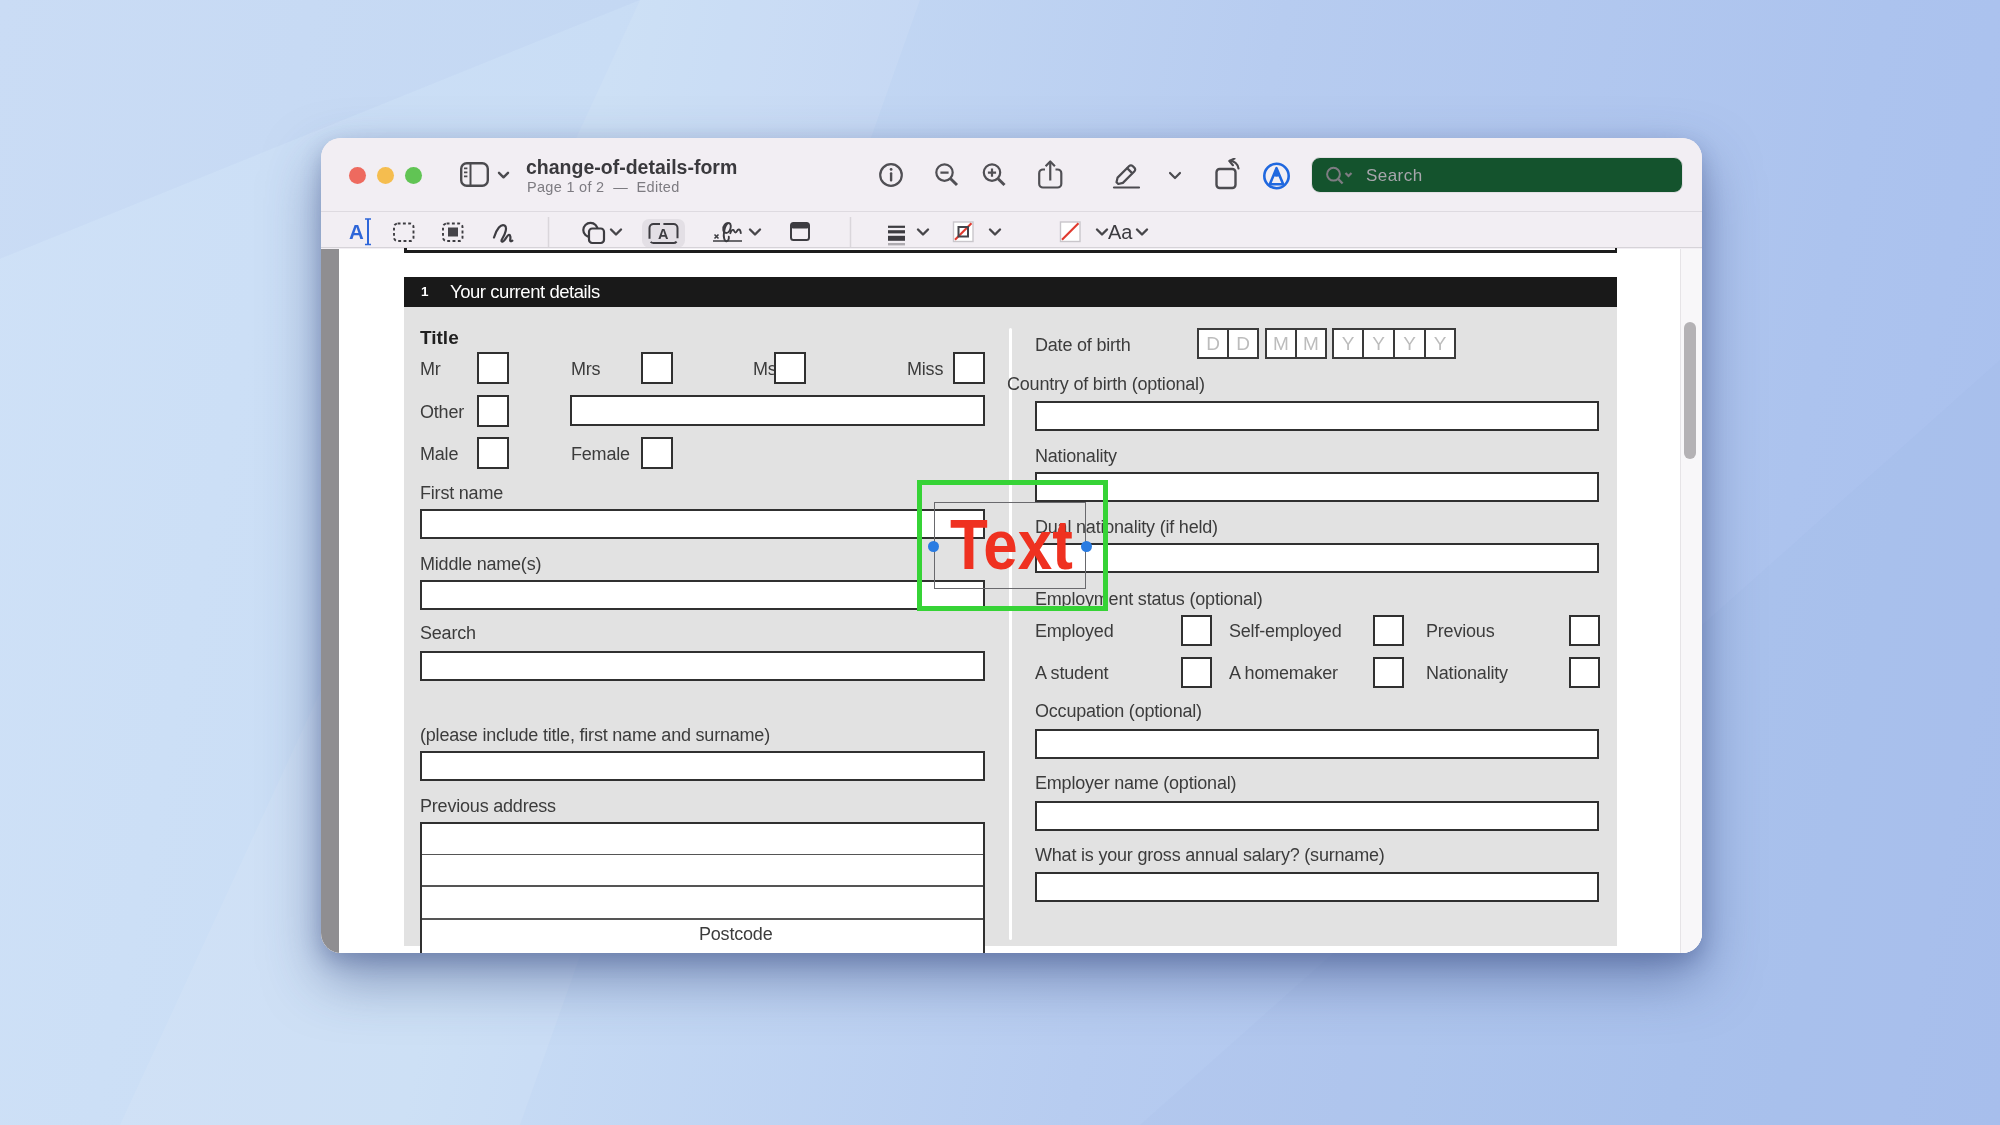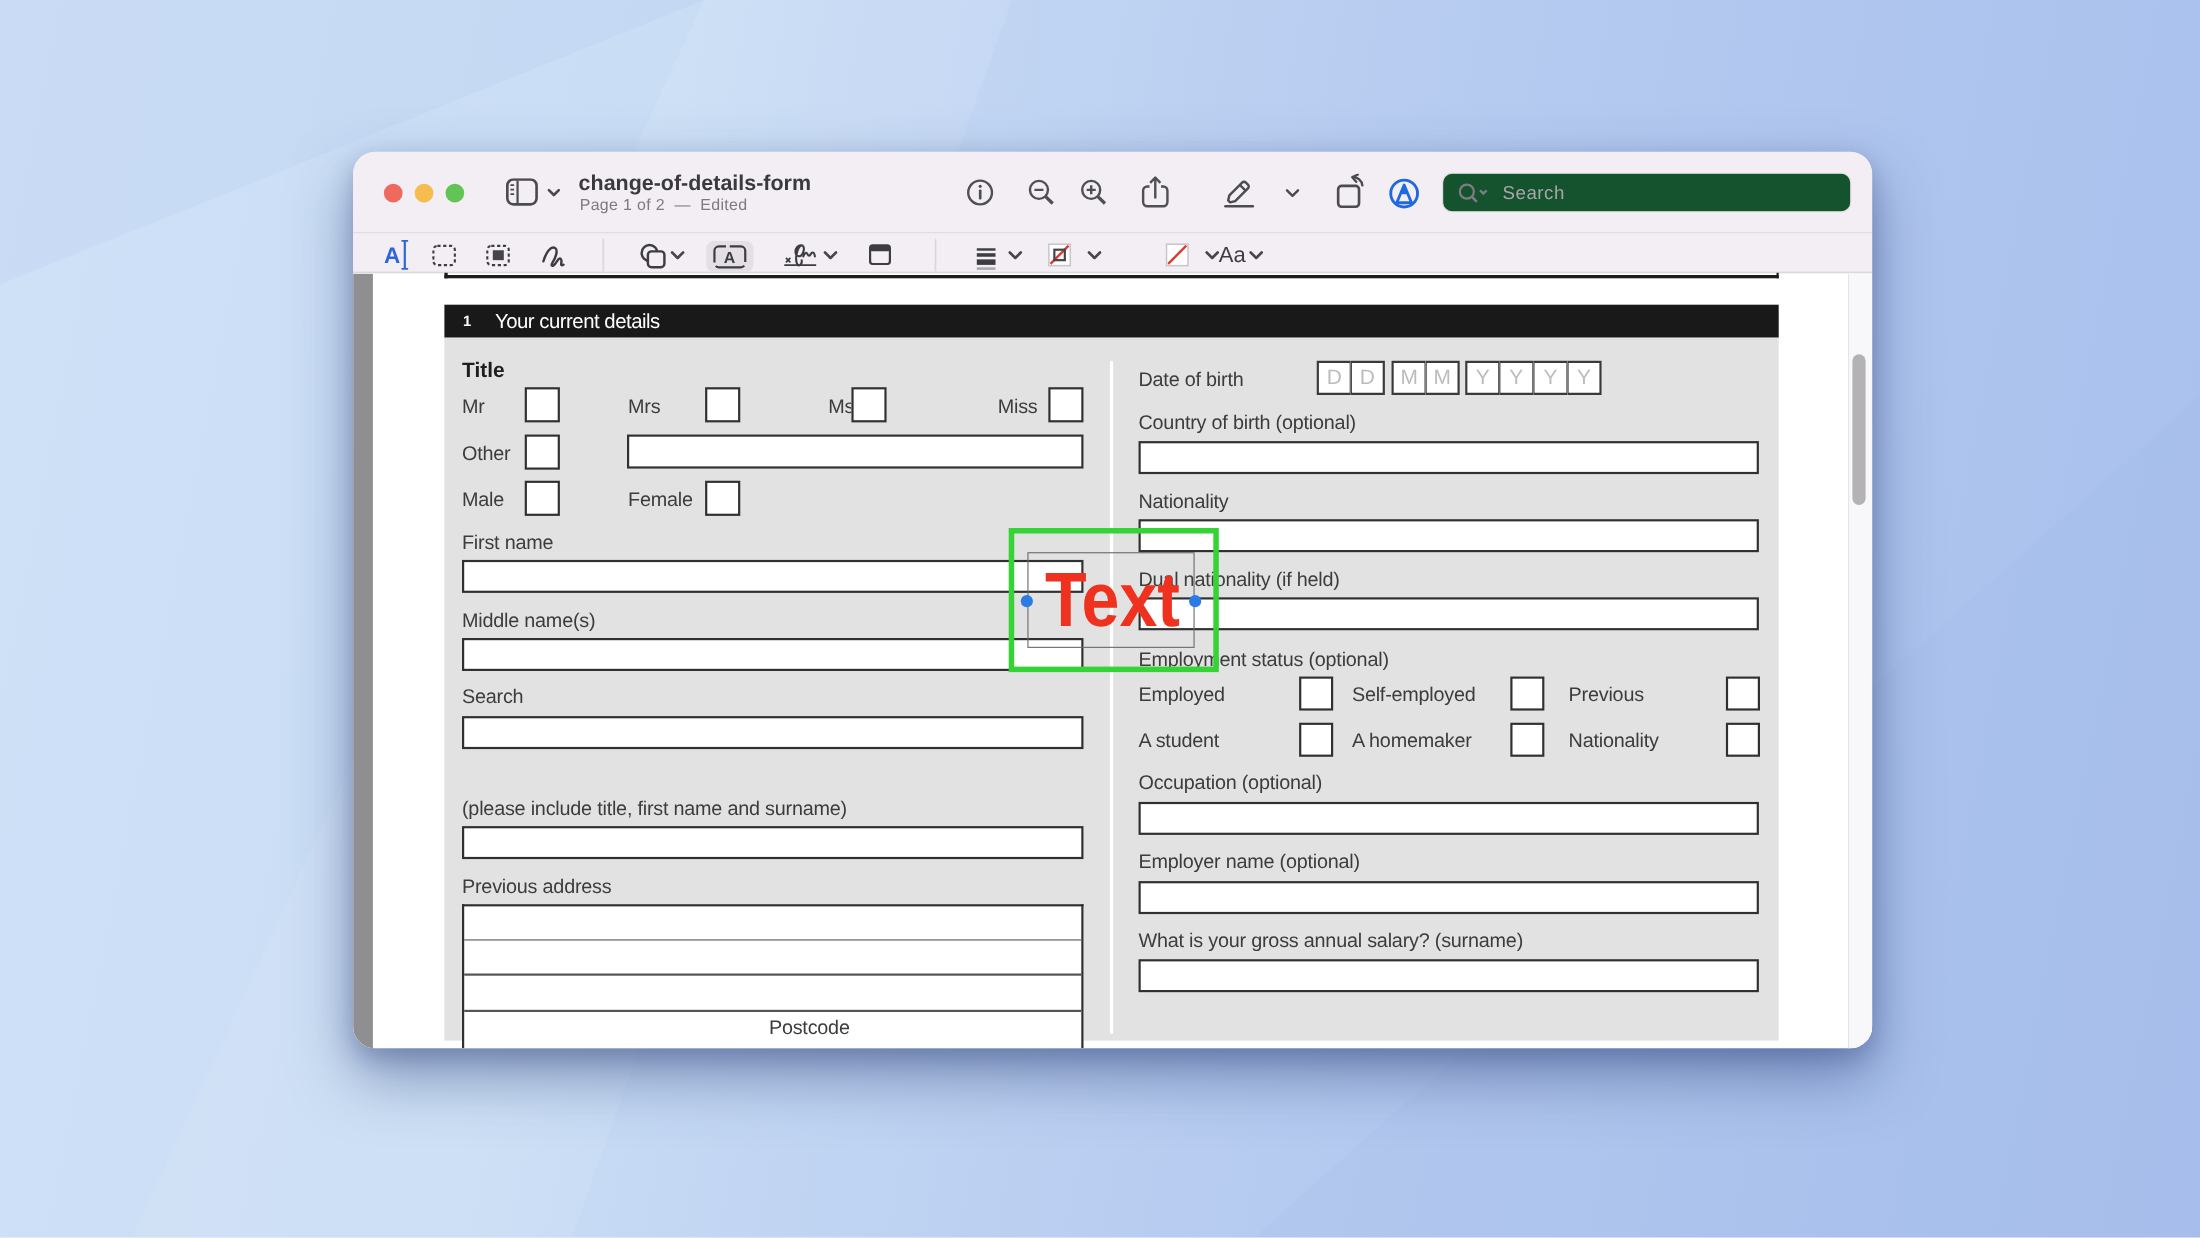--- a/index.html
+++ b/index.html
@@ -218,21 +218,21 @@
       <i>M</i>
       <i>M</i>
     </div>
   <div class="dob" style="left:1011px;top:190px">
       <i>Y</i>
       <i>Y</i>
       <i>Y</i>
       <i>Y</i>
     </div>
 
-  <div class="lbl" style="left:714px;top:237px">Country of birth (optional)</div>
+  <div class="lbl" style="left:686px;top:237px">Country of birth (optional)</div>
   <div class="in" style="left:714px;top:263px;width:564px;height:30px"></div>
 
   <div class="lbl" style="left:714px;top:309px">Nationality</div>
   <div class="in" style="left:714px;top:334px;width:564px;height:30px"></div>
 
   <div class="lbl" style="left:714px;top:380px">Dual nationality (if held)</div>
   <div class="in" style="left:714px;top:405px;width:564px;height:30px"></div>
 
   <div class="lbl" style="left:714px;top:452px">Employment status (optional)</div>
   <div class="lbl" style="left:714px;top:484px">Employed</div>

